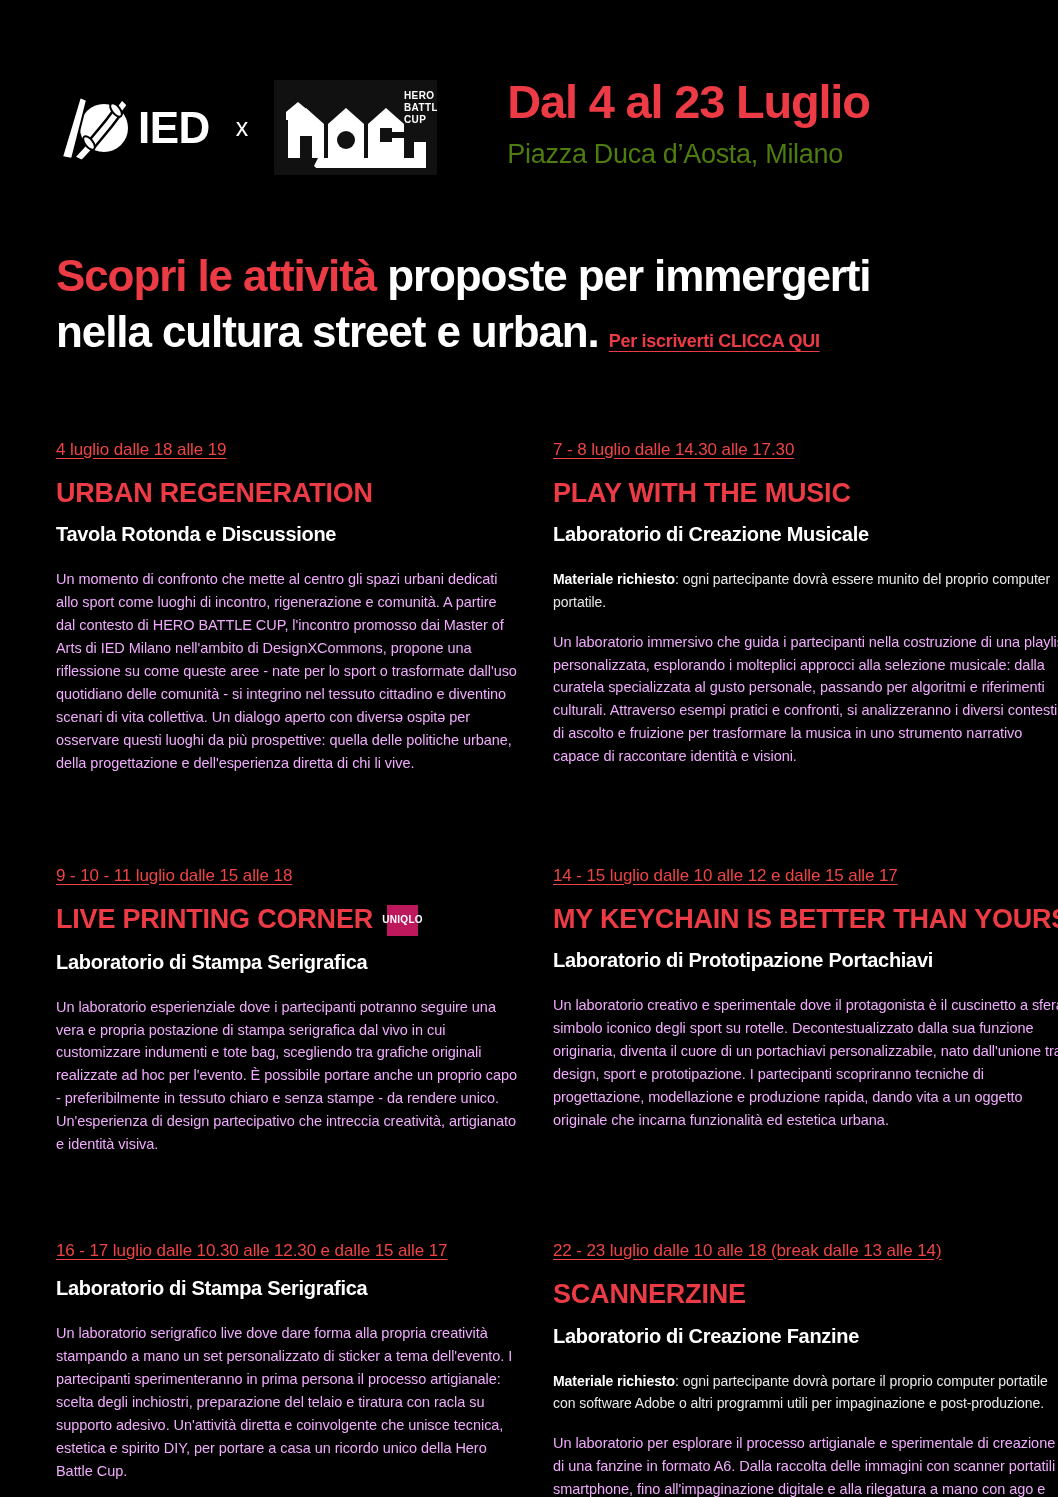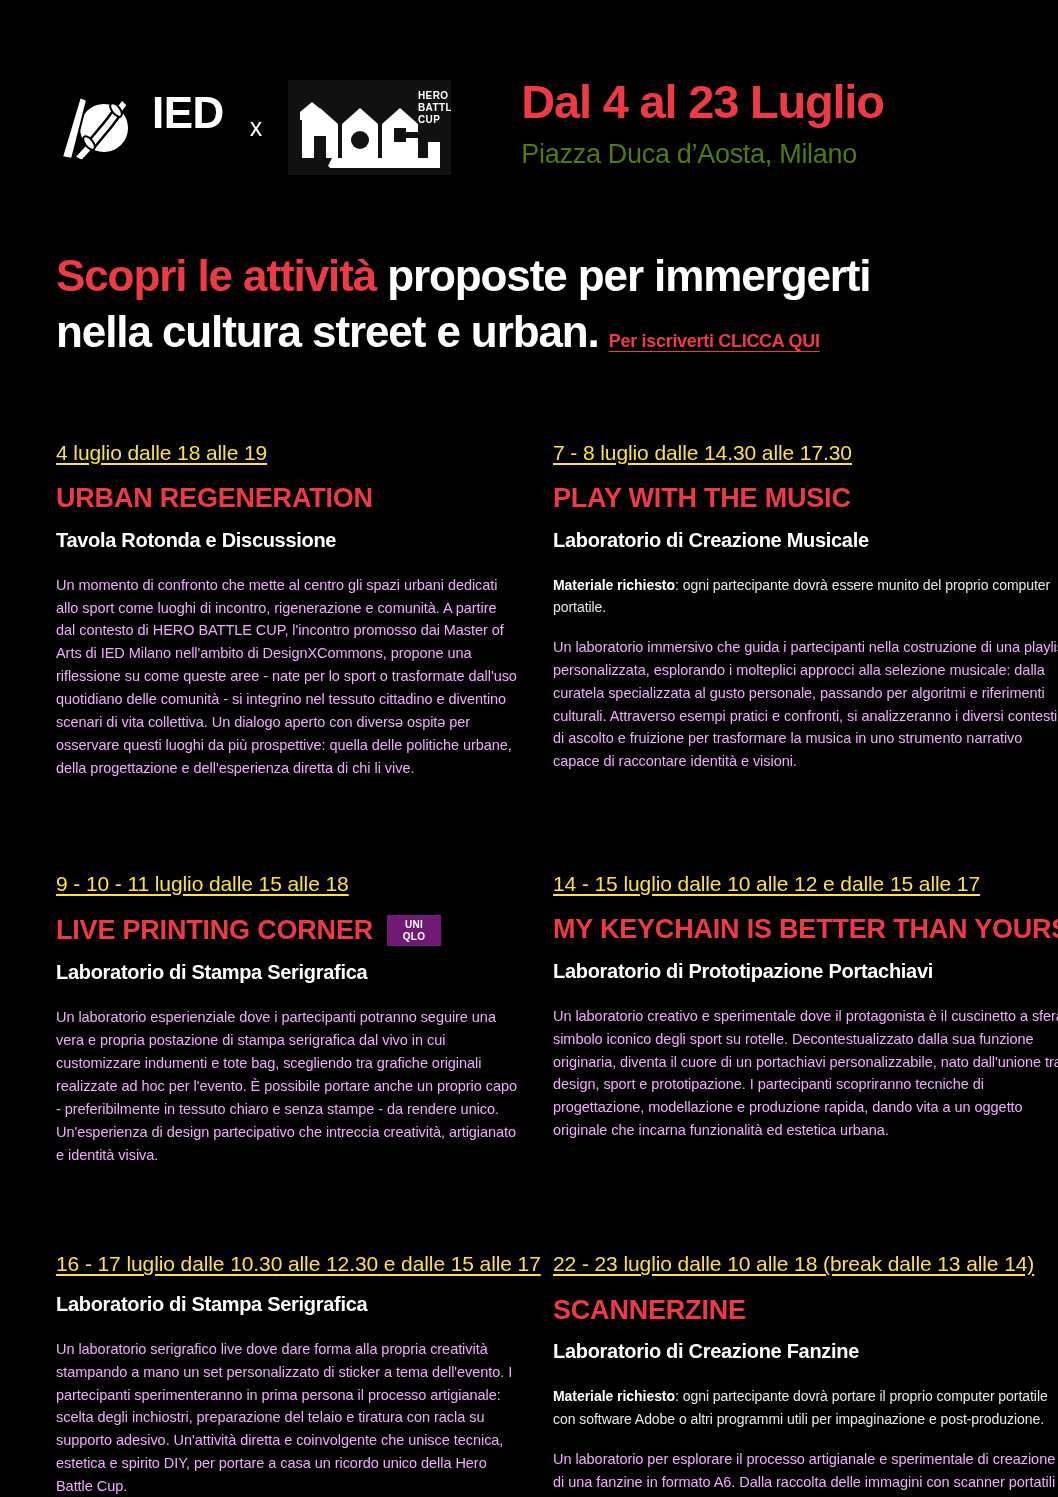--- a/index.html
+++ b/index.html
@@ -34,22 +34,21 @@
 
   .logo-cluster {
     display: flex;
     align-items: center;
     gap: 22px;
     padding-top: 8px;
   }
 
   .ied-logo {
     display: flex;
-    align-items: flex-start;
-    gap: 14px;
+    align-items: center;
   }
 
   .ied-mark {
     width: 82px;
     height: 74px;
     display: block;
   }
 
   .ied-word {
     font-size: 44px;
@@ -140,23 +139,23 @@
 
   .event-card {
     padding-right: 36px;
     padding-bottom: 26px;
   }
 
   .event-card.row2 { padding-top: 64px; }
   .event-card.row3 { padding-top: 58px; }
 
   .event-date {
-    font-size: 21px;
+    font-size: 17px;
     font-weight: 400;
-    color: #fde047;
+    color: #ef4444;
     text-decoration: underline;
     text-underline-offset: 3px;
     letter-spacing: -0.1px;
     line-height: 1.3;
     white-space: nowrap;
   }
 
   .event-title-row {
     display: flex;
     align-items: center;
@@ -167,25 +166,25 @@
   .event-title {
     font-size: 27px;
     font-weight: 700;
     color: #ED3B46;
     letter-spacing: -0.2px;
     line-height: 1.1;
     white-space: nowrap;
   }
 
   .uniqlo-logo {
-    width: 54px;
+    width: 31px;
     height: 31px;
-    background: #701a75;
+    background: #be185d;
     display: inline-flex;
-    flex-direction: column;
+    flex-direction: row;
     align-items: center;
     justify-content: center;
     flex: 0 0 auto;
     line-height: 1;
   }
   .uniqlo-logo span {
     color: #ffffff;
     font-size: 10px;
     font-weight: 700;
     letter-spacing: 0.3px;

